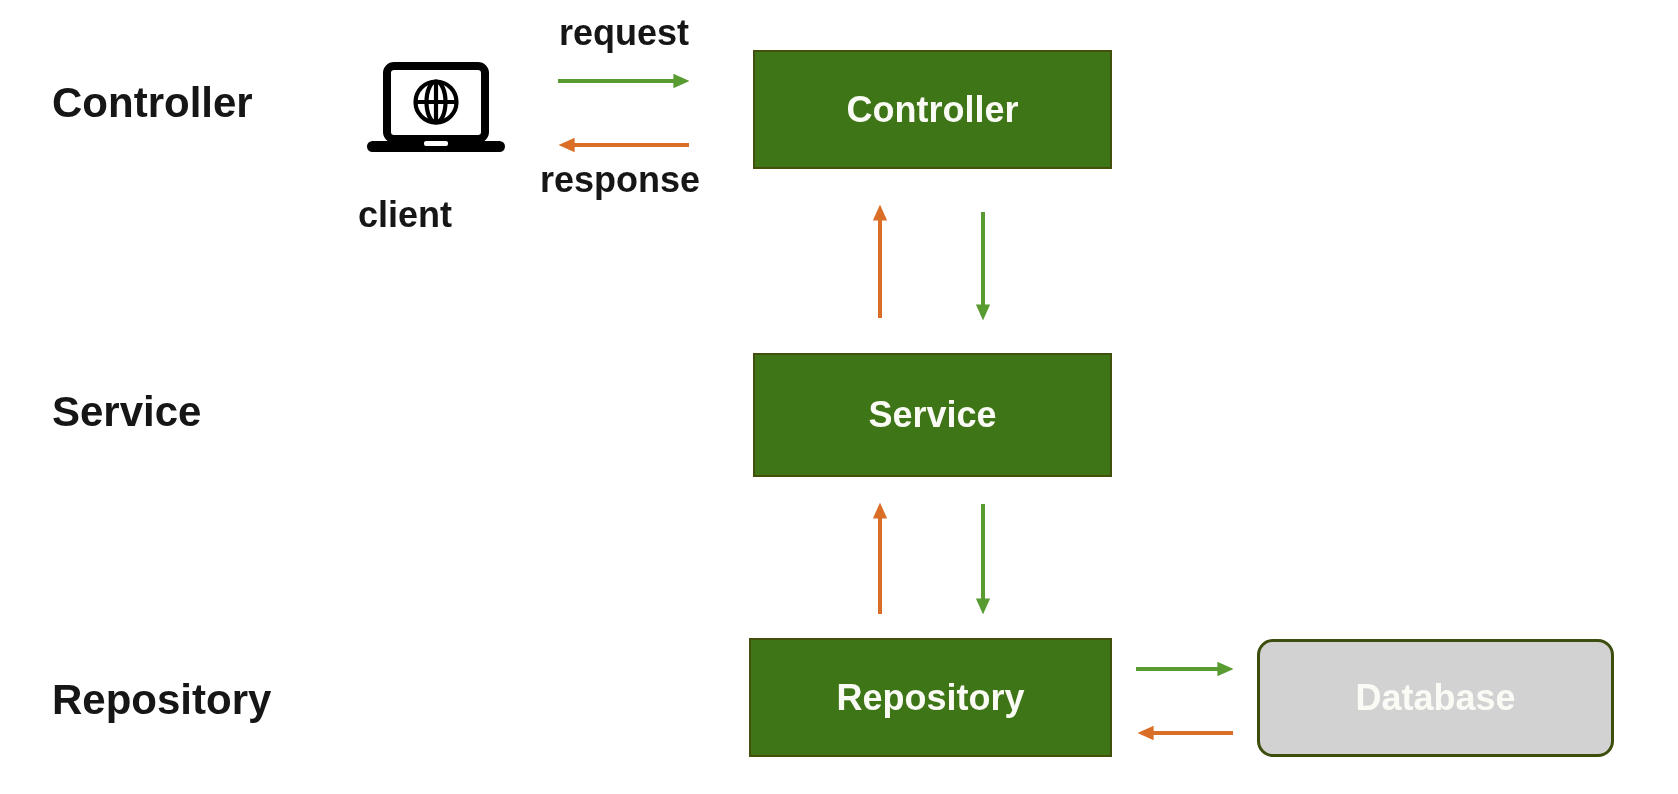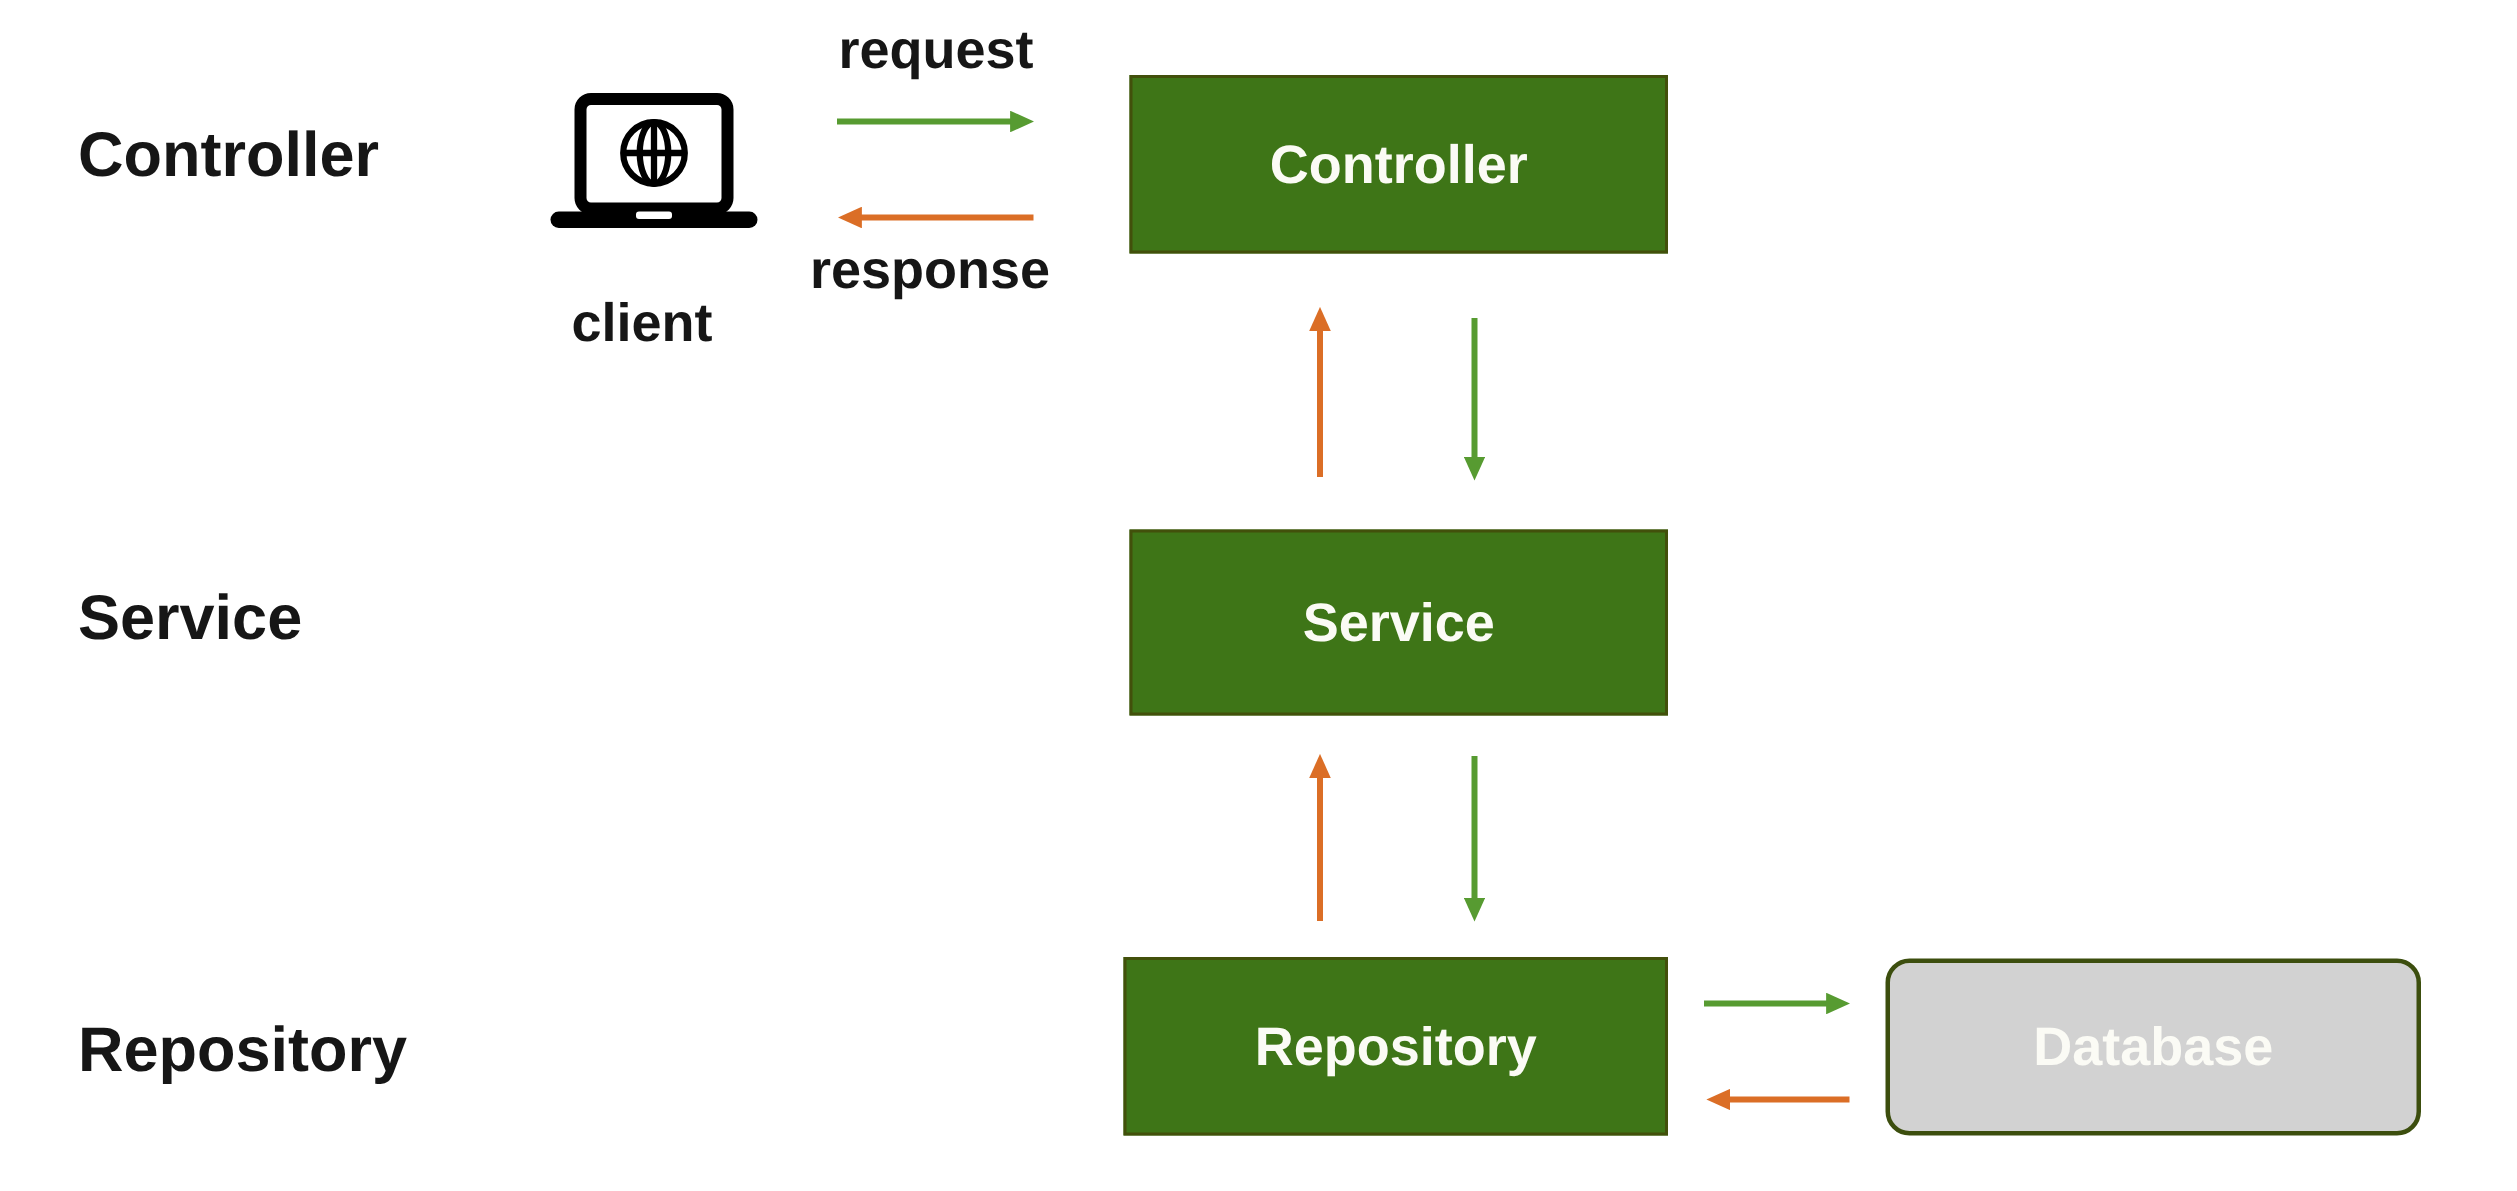--- a/index.html
+++ b/index.html
@@ -35,21 +35,20 @@
     font-size:36px;
     font-weight:600;
     color:var(--text-dark);
     line-height:1.1;
     white-space:nowrap;
   }
   .client-label{
     position:absolute;
     left:358px;top:194px;
     width:140px;
-    text-align:center;
     font-size:36px;
     font-weight:600;
     color:var(--text-dark);
   }
   .node{
     position:absolute;
     display:flex;align-items:center;justify-content:center;
     box-sizing:border-box;
     font-size:36px;
     font-weight:600;

